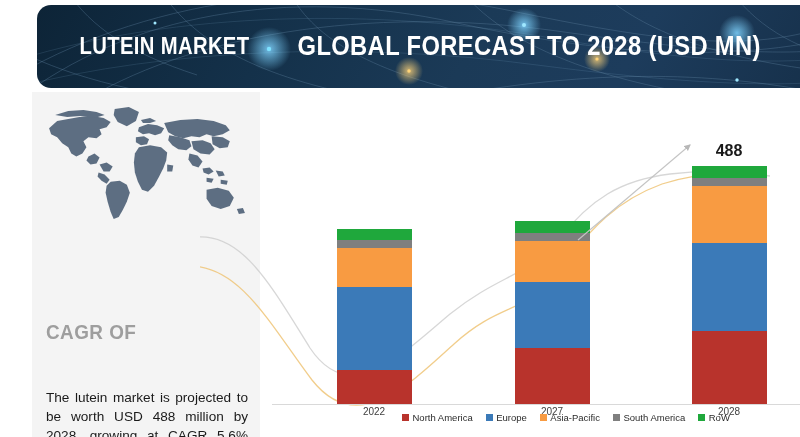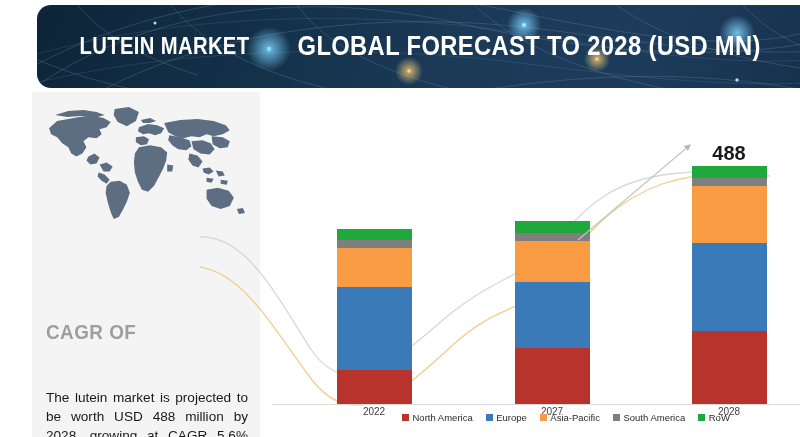--- a/index.html
+++ b/index.html
@@ -32,21 +32,21 @@
   .blurb{position:absolute;left:14px;top:296px;width:202px;font-size:13.6px;line-height:19px;
     color:#1a1a1a;text-align:justify;}
 
   
   .chart{position:absolute;left:228px;top:88px;width:572px;height:349px;background:#ffffff;}
   .deco{position:absolute;left:-60px;top:0;width:632px;height:349px;pointer-events:none;}
   .axis{position:absolute;left:12px;top:316px;width:552px;height:1px;background:#d9d9d9;}
 
   .bar{position:absolute;width:75px;}
   .seg{position:absolute;left:0;width:75px;}
-  .bar-total{position:absolute;width:90px;text-align:center;font-size:20px;font-weight:bold;color:#1a1a1a;}
+  .bar-total{position:absolute;width:90px;text-align:center;font-size:16px;font-weight:bold;color:#1a1a1a;}
   .bar-cat{position:absolute;width:90px;text-align:center;font-size:10px;color:#404040;top:318px;}
 
   .legend{position:absolute;left:142px;top:324px;width:420px;display:flex;
     align-items:center;gap:13px;font-size:9.5px;color:#2b2b2b;}
   .lg{display:flex;align-items:center;gap:3.5px;white-space:nowrap;}
   .sw{width:7px;height:7px;display:inline-block;}
 </style>
 </head>
 <body>
 

